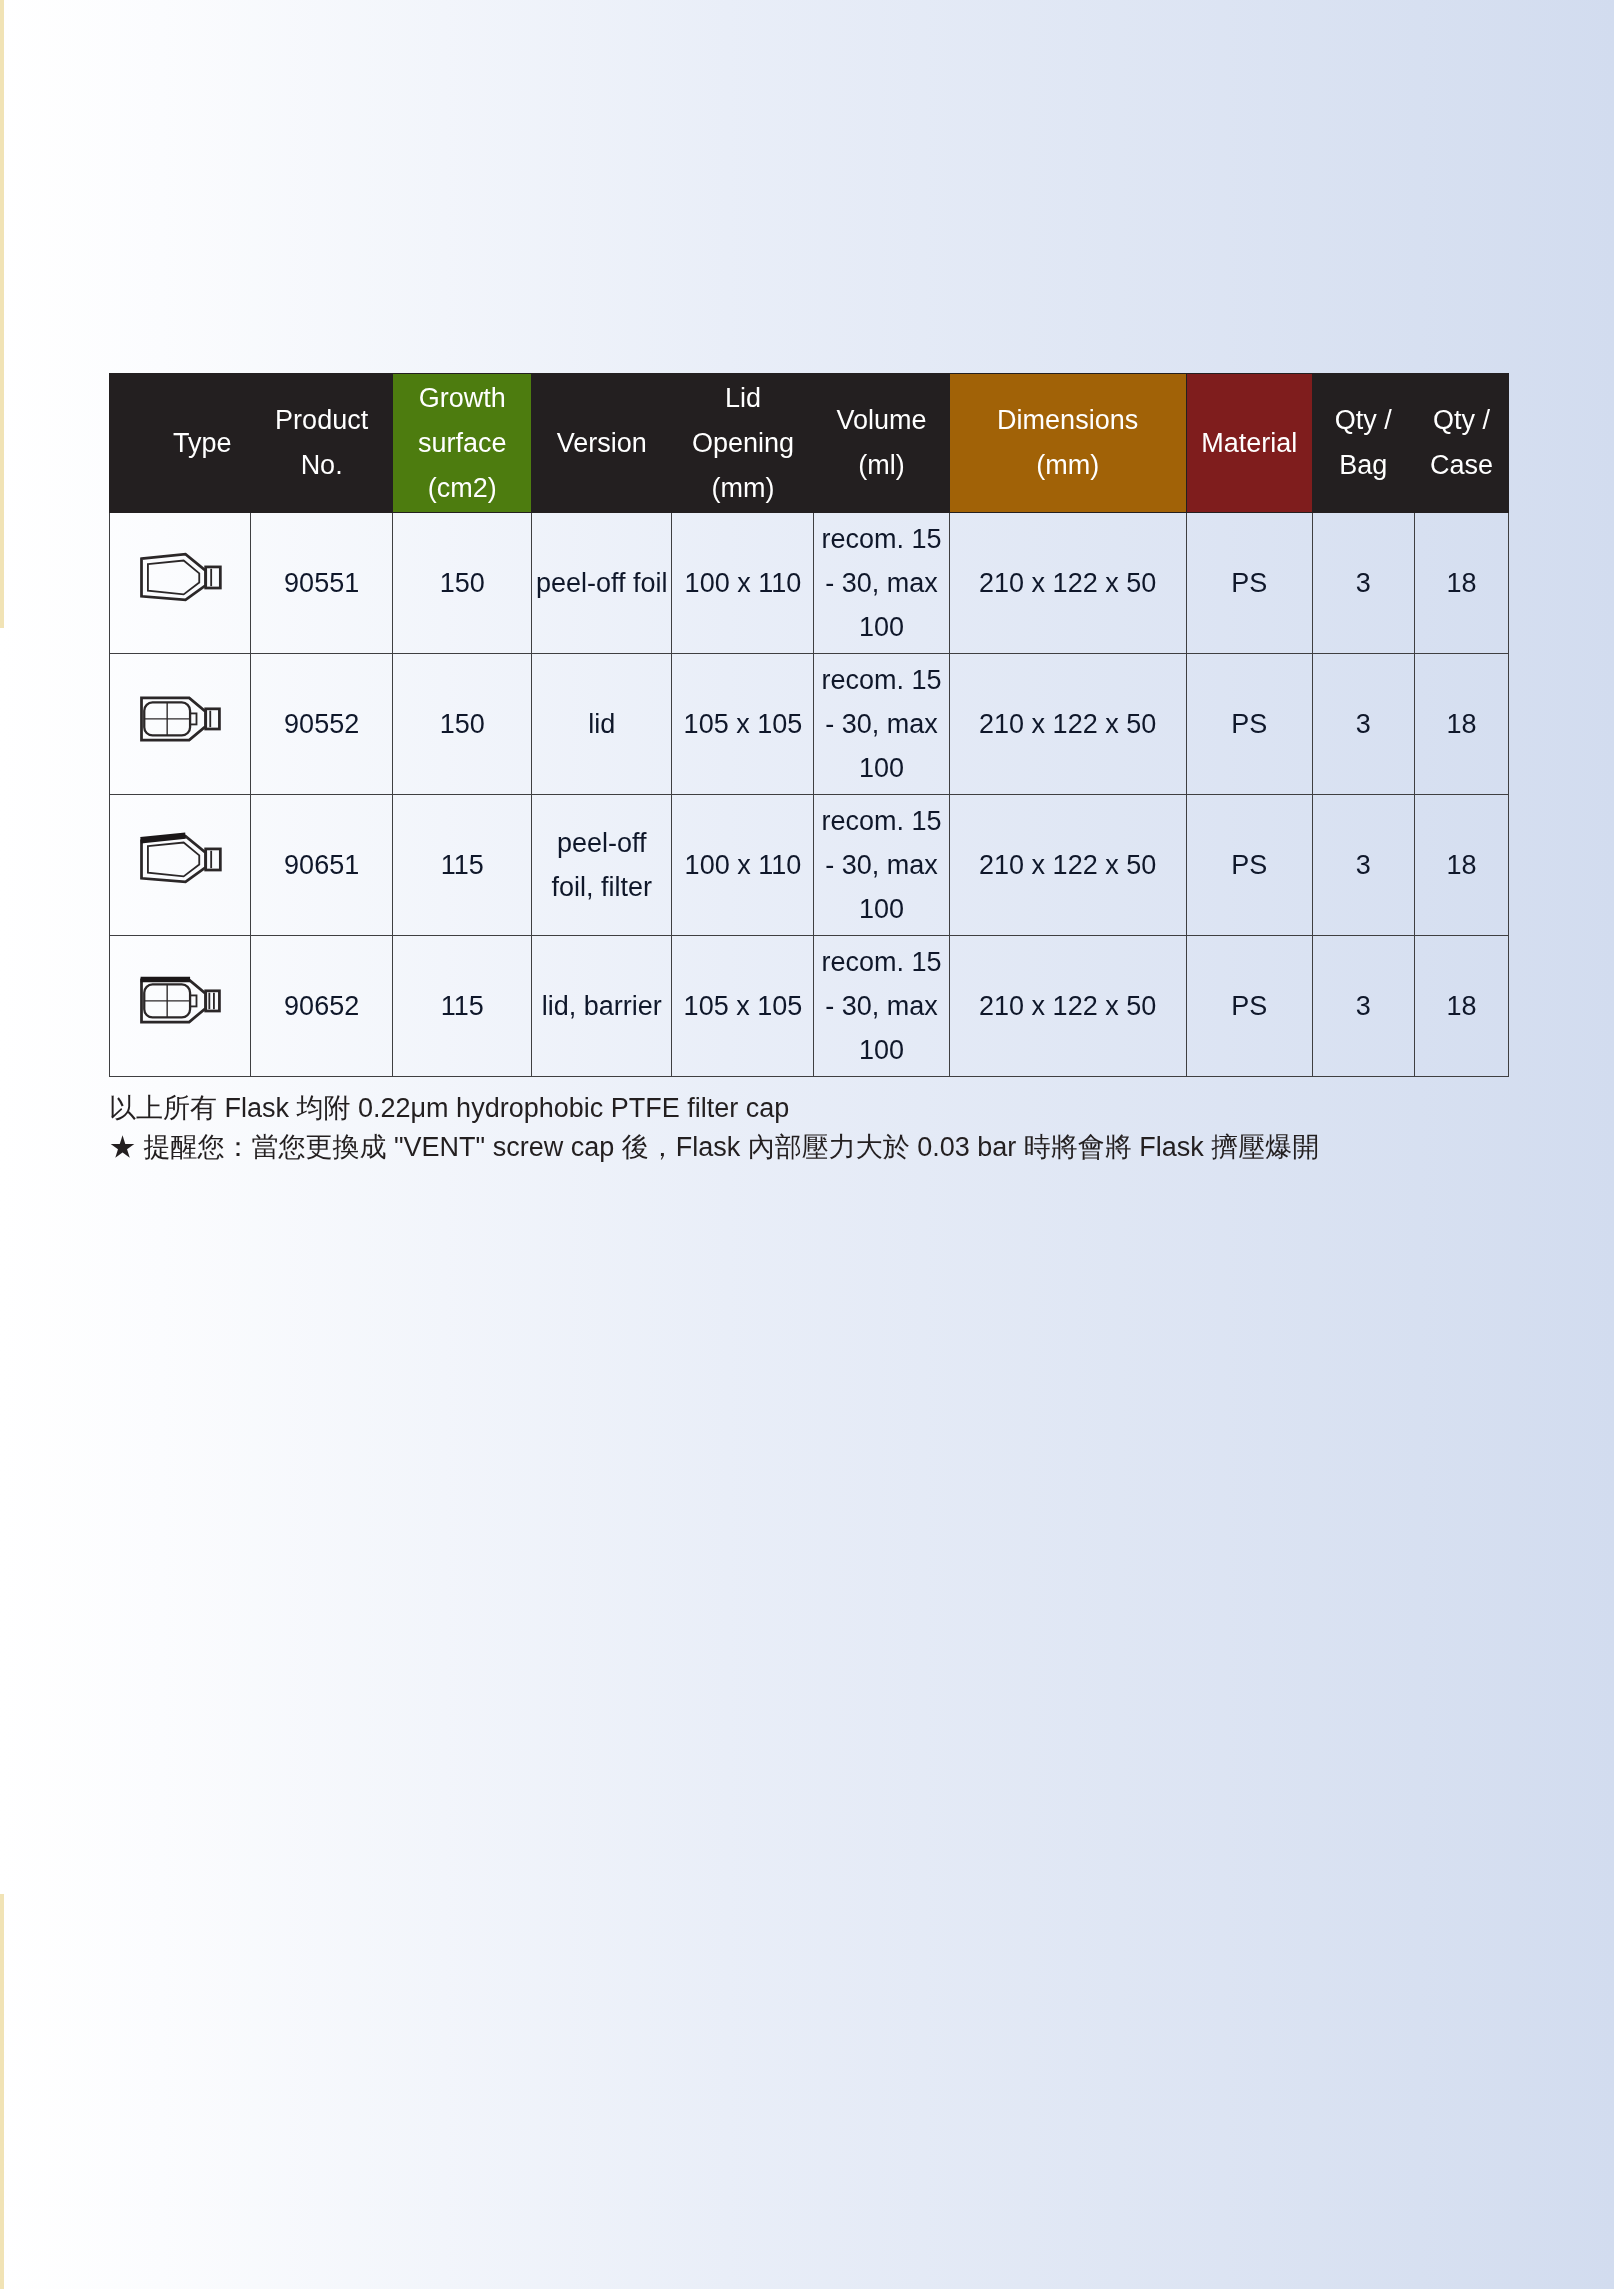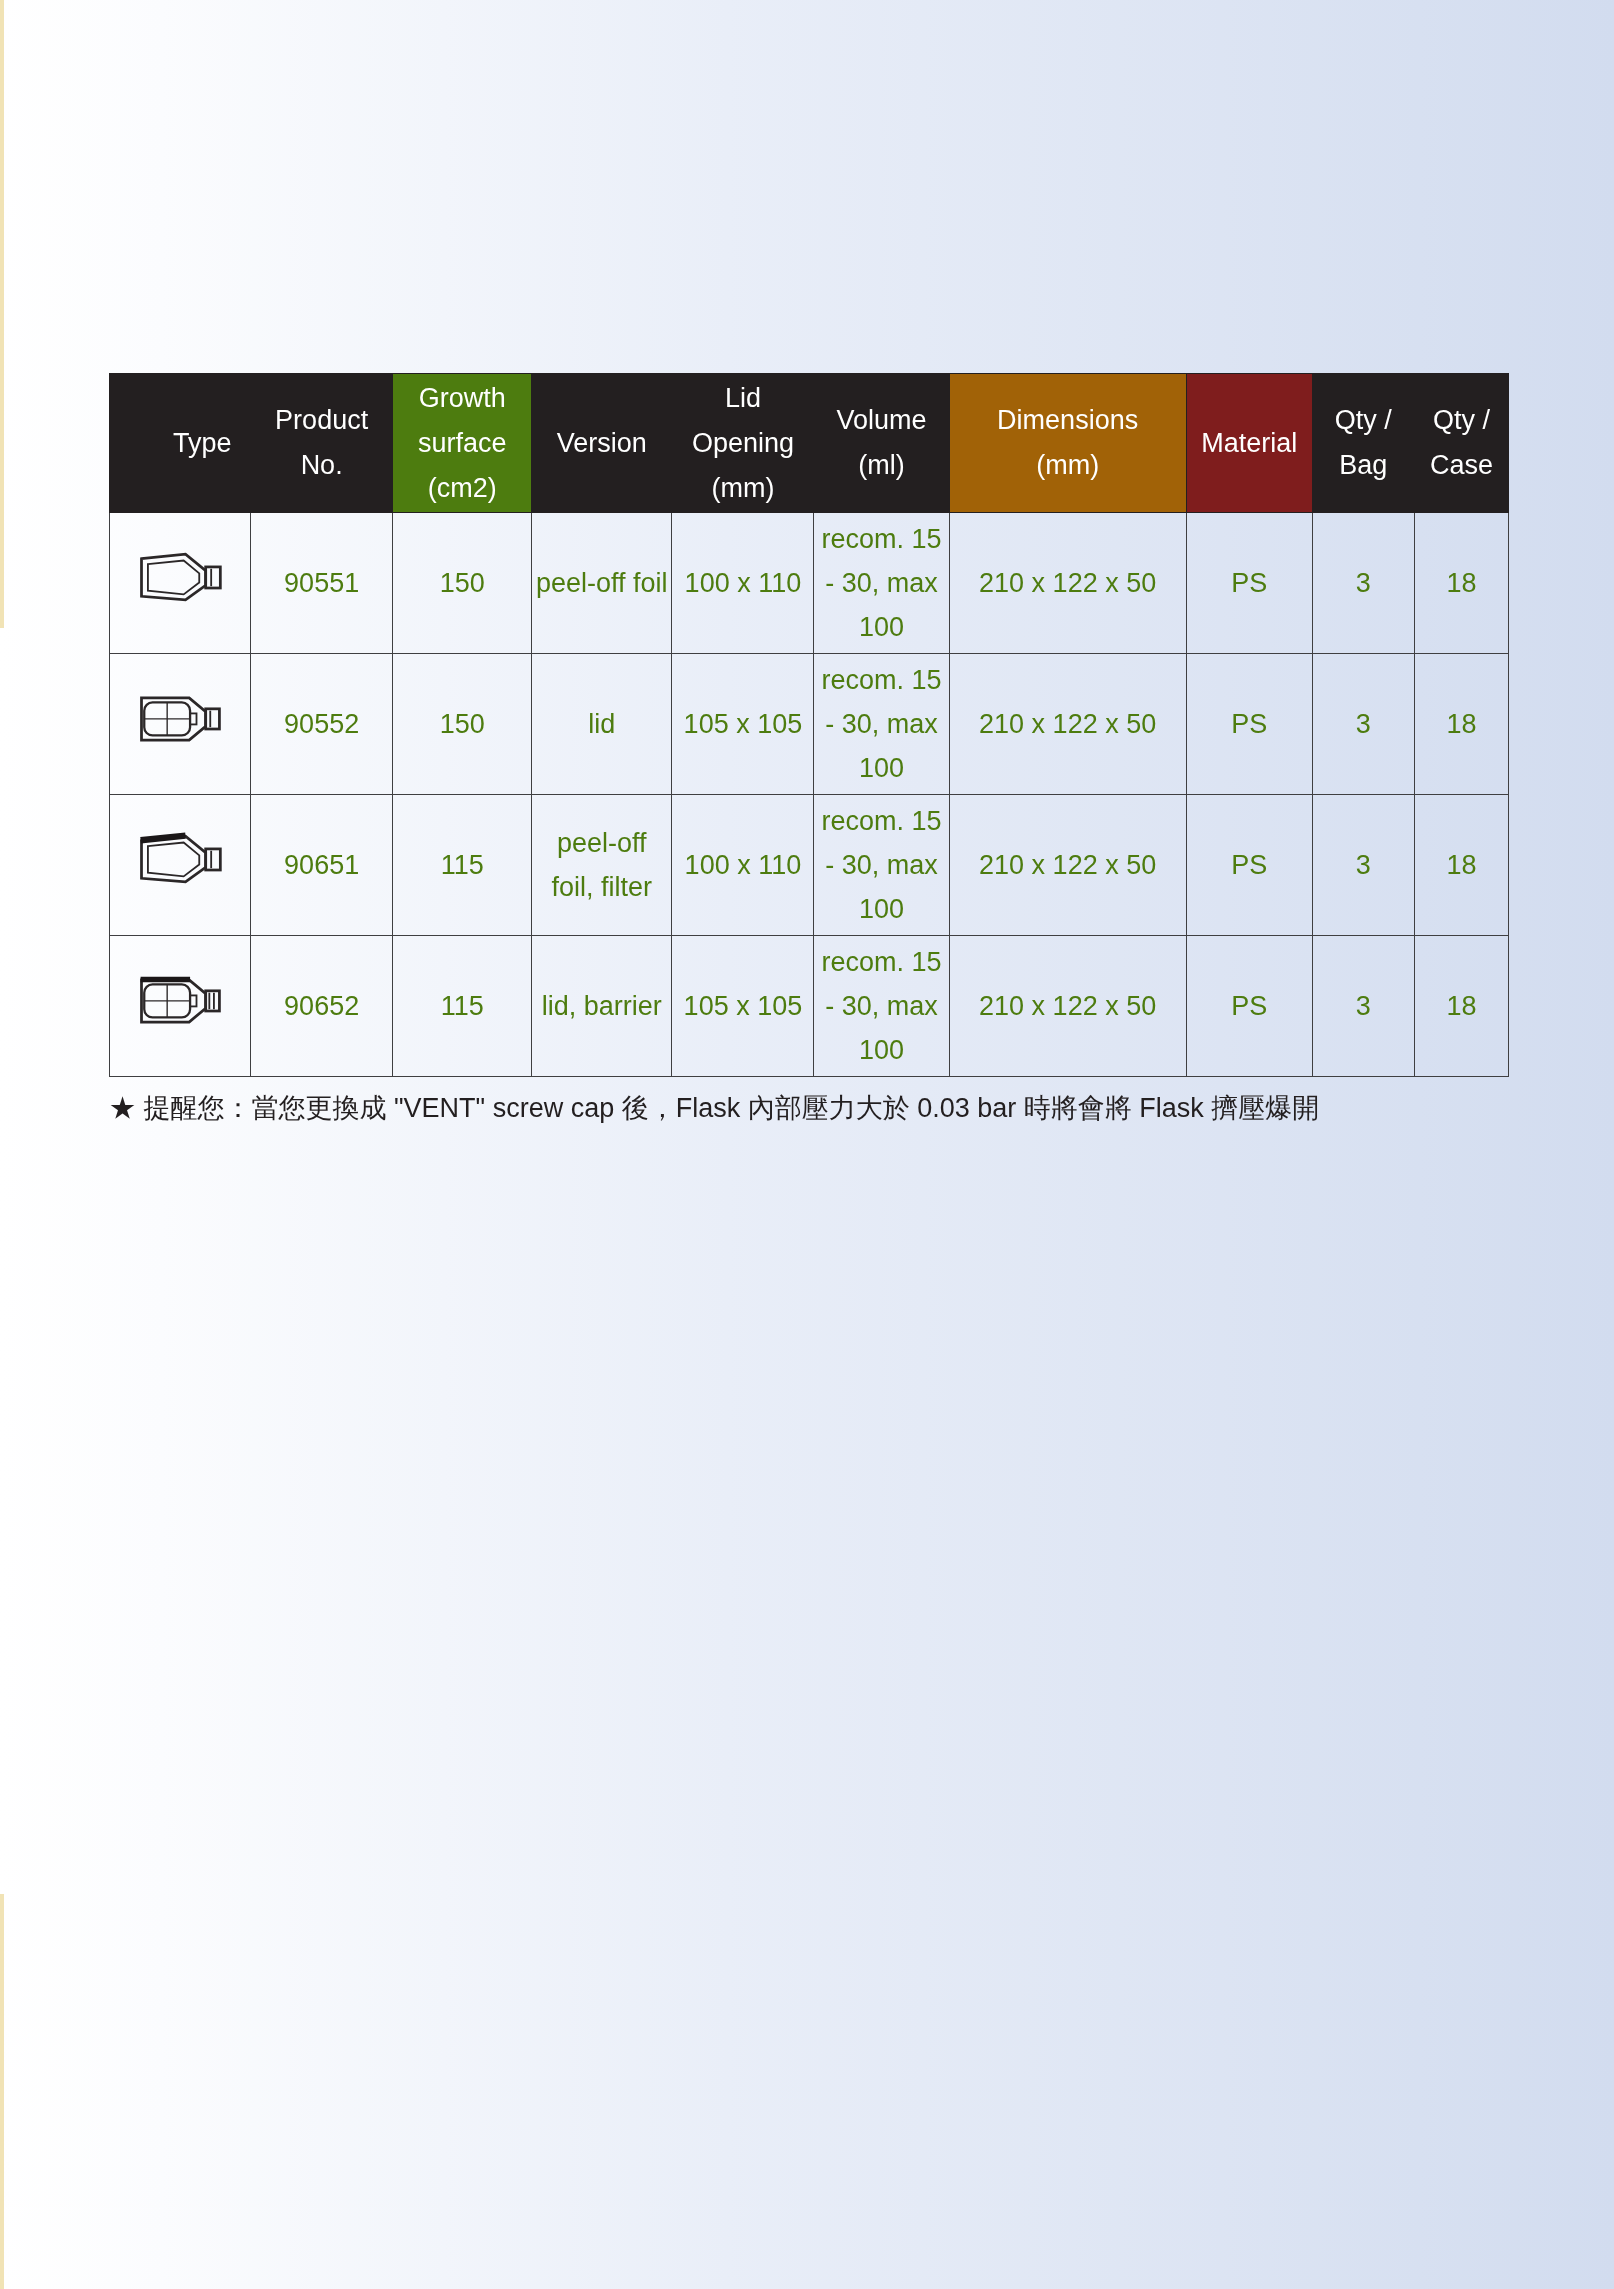--- a/index.html
+++ b/index.html
@@ -17,21 +17,21 @@
     border-collapse:collapse;table-layout:fixed;
     border:1.8px solid #3f3f41;
   }
   #spec-table th{
     color:#ffffff;font-weight:400;font-size:27px;line-height:45px;
     text-align:center;vertical-align:middle;white-space:pre-line;
     height:138px;padding:0 1.8px;border:1.8px solid #231f20;
   }
   #spec-table td{
     font-size:27px;line-height:44px;text-align:center;vertical-align:middle;
-    height:140px;padding:0 2.8px;border:1.8px solid #3f3f41;color:#4d7c0f;
+    height:140px;padding:0 2.8px;border:1.8px solid #3f3f41;color:#0f172a;
     background:transparent;overflow:hidden;
   }
   .flask-icon{display:inline-block;line-height:0;}
   .flask-icon svg{display:block;}
   .notes{position:absolute;left:109px;top:1089px;font-size:27px;line-height:39px;color:#231f20;}
   .notes div{white-space:nowrap;}
 </style>
 </head>
 <body>
 
@@ -165,15 +165,16 @@
       <td>recom. 15 - 30, max 100</td>
       <td>210 x 122 x 50</td>
       <td>PS</td>
       <td>3</td>
       <td>18</td>
     </tr>
   </tbody>
 </table>
 
 <div class="notes">
+  <div>以上所有 Flask 均附 0.22μm hydrophobic PTFE filter cap</div>
   <div>★ 提醒您：當您更換成 "VENT" screw cap 後，Flask 內部壓力大於 0.03 bar 時將會將 Flask 擠壓爆開</div>
 </div>
 
 
 </body></html>

